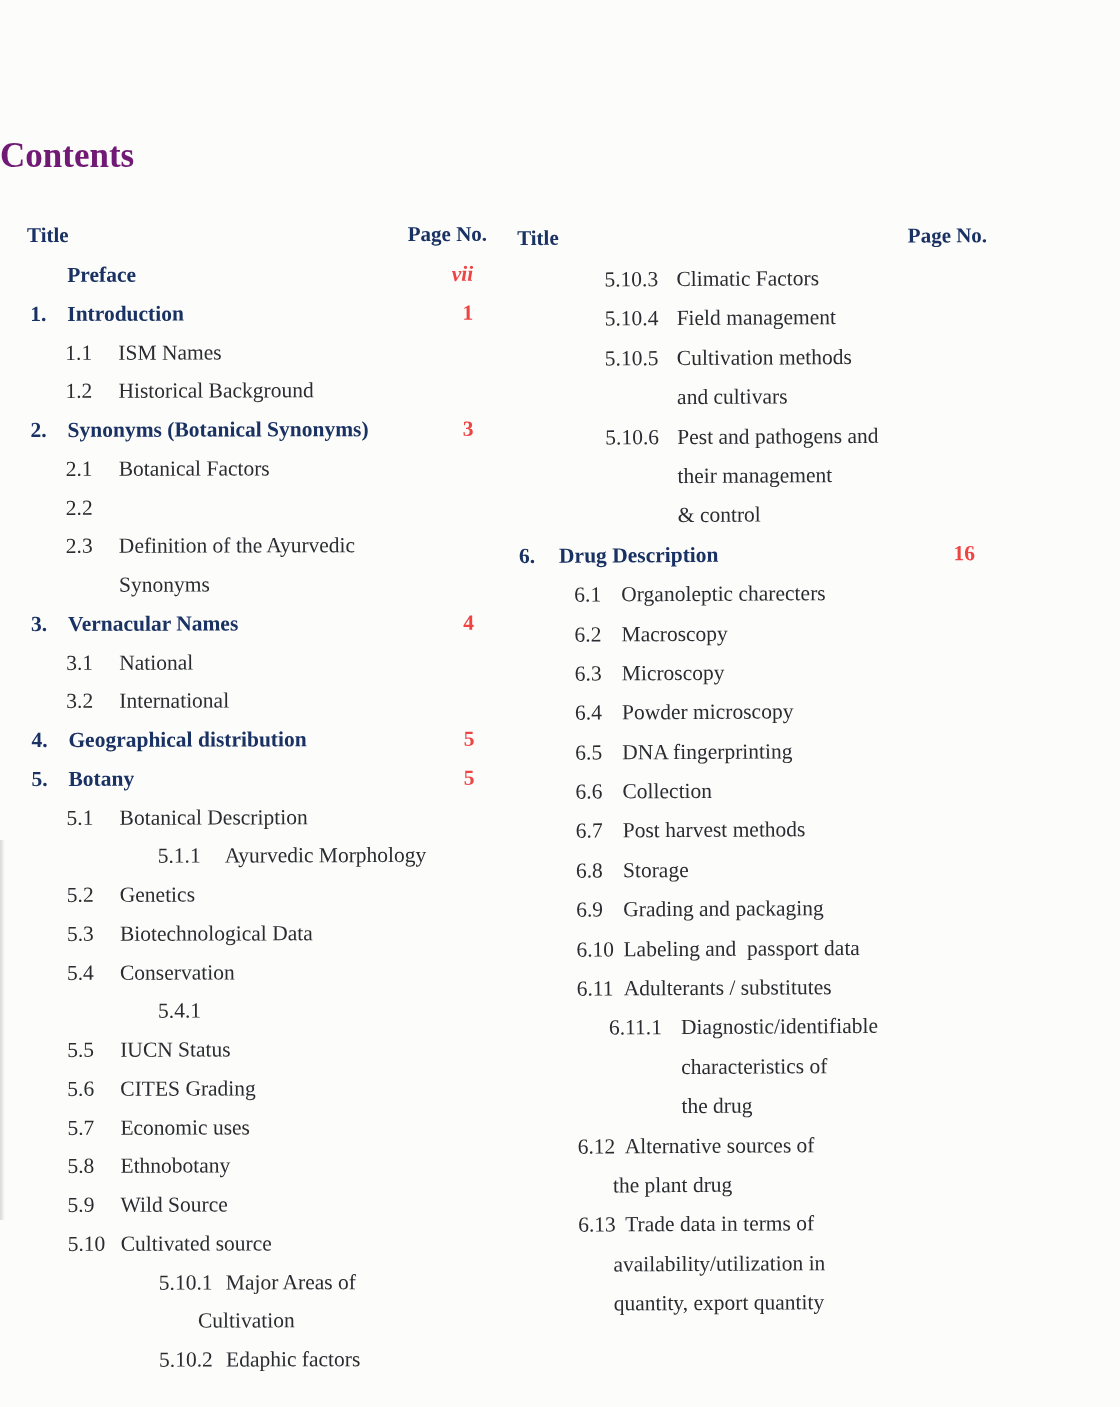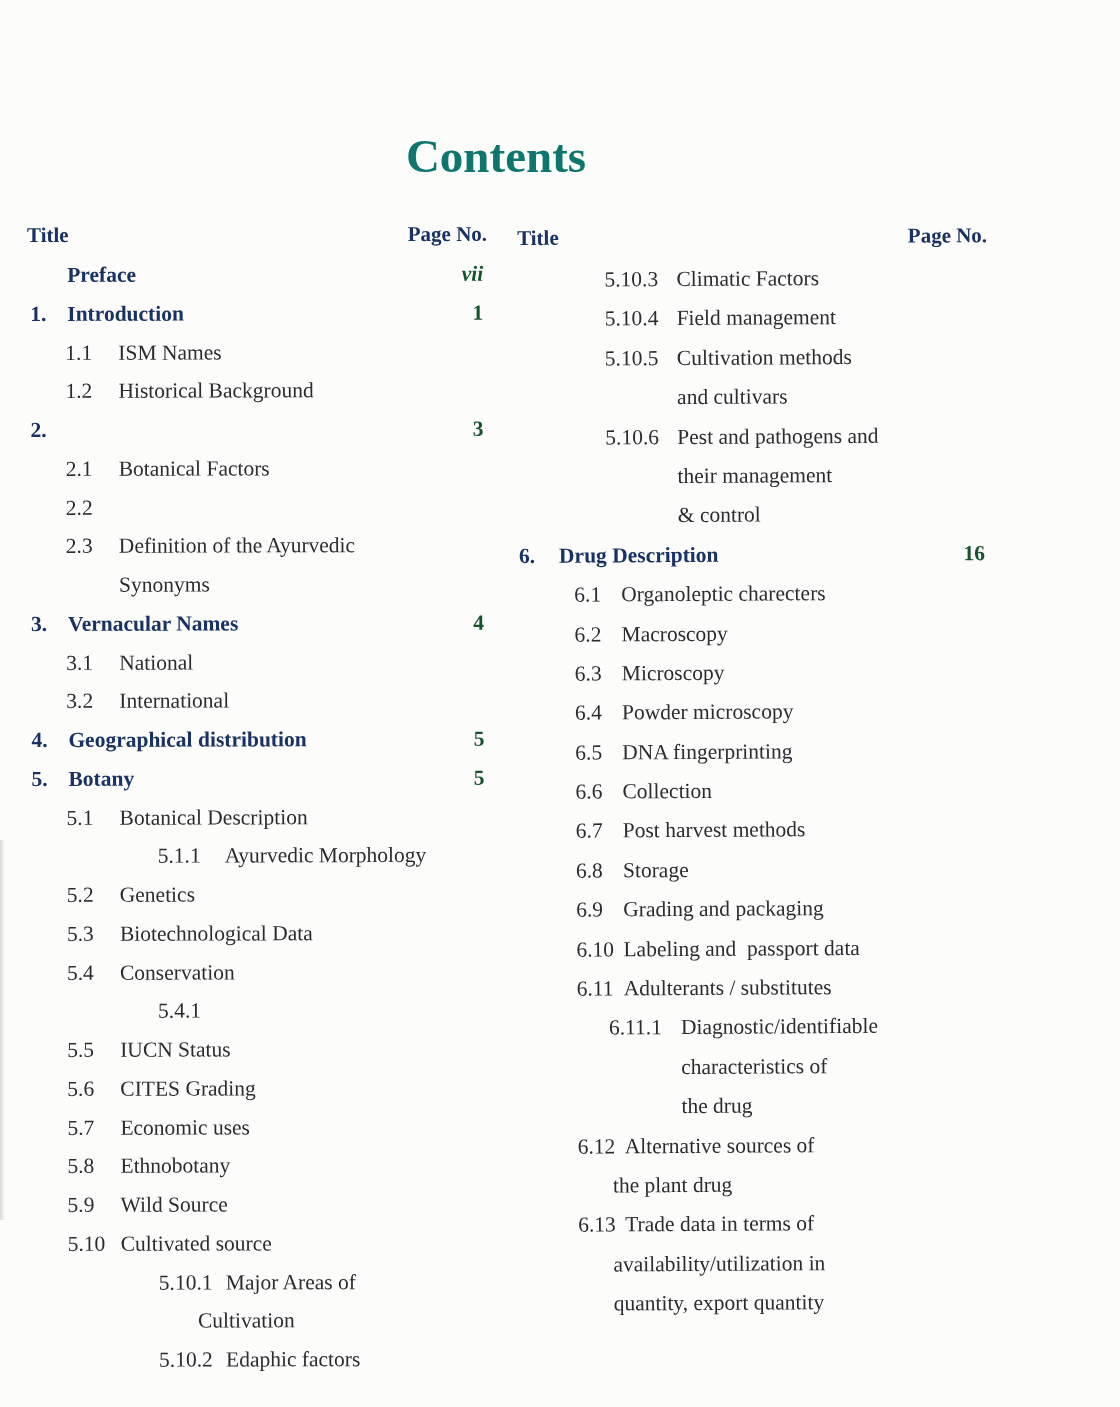--- a/index.html
+++ b/index.html
@@ -11,42 +11,42 @@
     overflow:hidden;
     position:relative;
   }
   .page{position:absolute;inset:0;}
   .gutter-shadow{
     position:absolute;left:0;top:840px;width:5px;height:380px;
     background:linear-gradient(to right, rgba(60,60,60,0.18), rgba(60,60,60,0));
   }
   .contents-title{
     position:absolute;top:132px;left:0;width:992px;
-    margin:0;text-align:center;
-    font-size:47px;line-height:48px;font-weight:bold;
-    color:#0f766e;
+    margin:0;
+    font-size:35px;line-height:48px;font-weight:bold;
+    color:#701a75;
   }
   .col{position:absolute;}
   .colL{left:27px;top:220px;width:460px;transform:rotate(-0.15deg);transform-origin:0 0;}
   .colR{left:517px;top:223px;width:470px;transform:rotate(-0.35deg);transform-origin:0 0;}
   .col-header{
     display:flex;justify-content:space-between;align-items:baseline;
     height:30px;line-height:30px;
     font-size:21px;font-weight:bold;color:#1a3263;
   }
   .rows{display:block;}
   .colL .rows{margin-top:6px;}
   .colR .rows{margin-top:8px;}
   .line{position:relative;display:flex;align-items:baseline;}
   .colL .line{height:38.75px;line-height:38.75px;}
   .colR .line{height:39.4px;line-height:39.4px;}
   .entry{font-size:21.5px;}
   .num{display:inline-block;flex:none;white-space:nowrap;}
   .txt{white-space:pre-wrap;}
-  .pg{position:absolute;right:4px;top:0;font-weight:bold;color:#14532d;}
+  .pg{position:absolute;right:14px;top:0;font-weight:bold;color:#ef4444;}
   .it{font-style:italic;}
   .ch .num,.ch .txt{color:#1a3263;font-weight:bold;}
   
   .colL .lvl0{padding-left:3px;}   .colL .lvl0 .num{width:37px;}
   .colL .lvl1{padding-left:38px;}  .colL .lvl1 .num{width:53px;}
   .colL .lvl2{padding-left:101px;} .colL .lvl2 .num{width:67px;margin-left:28px;}
   .colL .lvl1 .line.cont{padding-left:53px;}
   .colL .lvl2 .line.cont{padding-left:67px;font-family:Liberation Serif, serif;}
   
   .colR .lvl0{padding-left:0;}     .colR .lvl0 .num{width:40px;}
@@ -91,20 +91,21 @@
         </div>
         <div class="entry lvl1">
           <div class="line">
             <span class="num">1.2</span>
             <span class="txt"><span>Historical Background</span></span>
           </div>
         </div>
         <div class="entry lvl0 ch">
           <div class="line">
             <span class="num">2.</span>
+            <span class="txt"><span>Synonyms (Botanical Synonyms)</span></span>
             <span class="pg">3</span>
           </div>
         </div>
         <div class="entry lvl1">
           <div class="line">
             <span class="num">2.1</span>
             <span class="txt"><span>Botanical Factors</span></span>
           </div>
         </div>
         <div class="entry lvl1">

